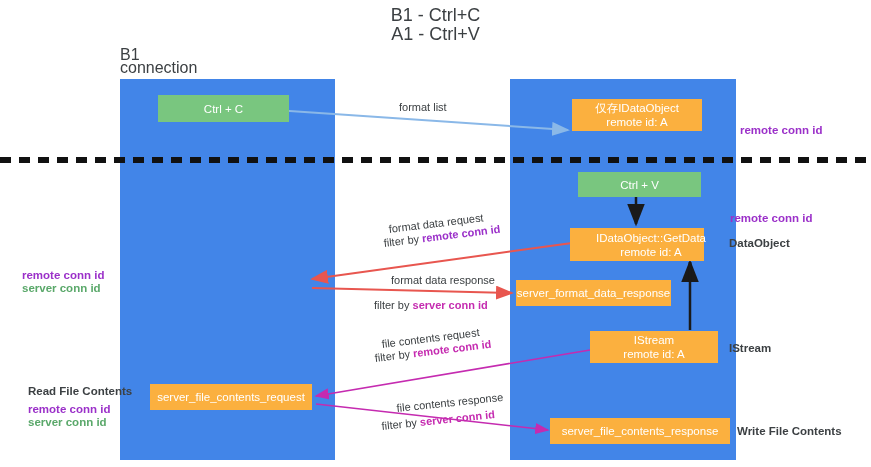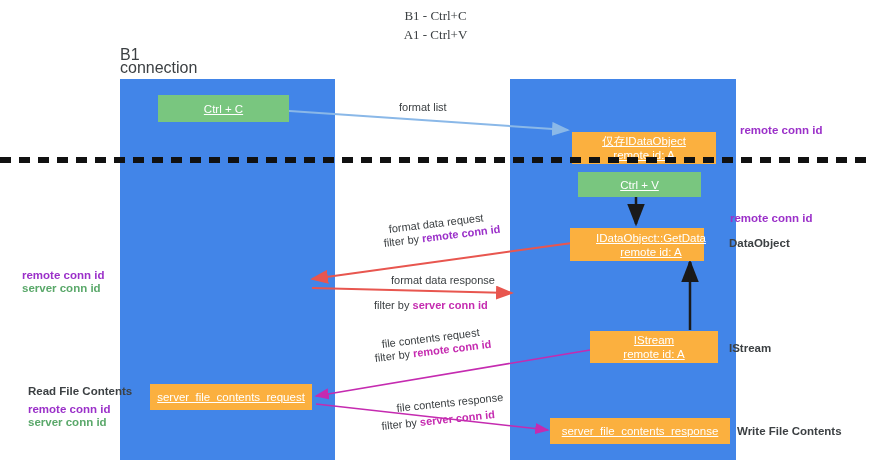--- a/index.html
+++ b/index.html
@@ -9,42 +9,42 @@
     font-family:"Liberation Sans","DejaVu Sans",sans-serif;
     position:relative;
     overflow:hidden;
     color:#3c4043;
   }
   #stage{position:absolute;left:0;top:0;width:871px;height:467px;}
 
   
   .title{
     position:absolute;left:0;top:6px;width:871px;
-    text-align:center;font-size:13px;line-height:19px;color:#3c4043;font-family:Liberation Serif, serif;
+    text-align:center;font-size:18px;line-height:19px;color:#3c4043;
   }
 
   
   .col-head{
     position:absolute;text-align:left;font-size:16px;line-height:13px;color:#3c4043;
   }
 
   
   .lane{position:absolute;background:#4285e8;}
 
   
   .divider{
     position:absolute;left:0;top:157px;width:871px;height:6px;
     background-image:repeating-linear-gradient(to right,#111 0 11px,rgba(0,0,0,0) 11px 19px);
   }
 
   
   .node{
     position:absolute;box-sizing:border-box;
     display:flex;flex-direction:column;align-items:center;justify-content:center;
-    color:#ffffff;font-size:11.5px;line-height:14px;text-align:left;text-decoration:underline;
+    color:#ffffff;font-size:11.5px;line-height:14px;text-align:left;
   }
   .node.green{background:#79c67f;}
   .node.orange{background:#fbb03f;}
   .node .l2{font-size:11.5px;}
 
   
   .lbl{position:absolute;font-size:11.5px;line-height:14px;white-space:nowrap;font-weight:bold;}
   .lbl.dark{color:#3c4043;}
   .lbl.purple{color:#9b30c9;font-weight:bold;}
   .lbl.green{color:#5aa86a;font-weight:bold;}
@@ -109,35 +109,38 @@
 
     <line x1="590" y1="350" x2="316" y2="396" stroke="#c52bb0" stroke-width="1.6" marker-end="url(#ah-magenta)"></line>
 
     <line x1="316" y1="404" x2="548" y2="430" stroke="#c52bb0" stroke-width="1.6" marker-end="url(#ah-magenta)"></line>
   </svg>
 
   <div class="node green" style="left:158px;top:95px;width:131px;height:27px;">
     <div>Ctrl + C</div>
   </div>
 
-  <div class="node orange" style="left:572px;top:132px;width:144px;height:32px;">
+  <div class="node orange" style="left:572px;top:99px;width:130px;height:32px;">
     <div>仅存IDataObject</div>
     <div class="l2">remote id: A</div>
   </div>
 
   <div class="node green" style="left:578px;top:172px;width:123px;height:25px;">
     <div>Ctrl + V</div>
   </div>
 
   <div class="node orange" style="left:570px;top:228px;width:134px;height:33px;padding-left:28px;">
     <div>IDataObject::GetData</div>
     <div class="l2">remote id: A</div>
   </div>
 
 
+  <div class="node orange" style="left:516px;top:280px;width:155px;height:26px;">
+    <div>server_format_data_response</div>
+  </div>
 
   <div class="node orange" style="left:590px;top:331px;width:128px;height:32px;">
     <div>IStream</div>
     <div class="l2">remote id: A</div>
   </div>
 
   <div class="node orange" style="left:150px;top:384px;width:162px;height:26px;">
     <div>server_file_contents_request</div>
   </div>
 

